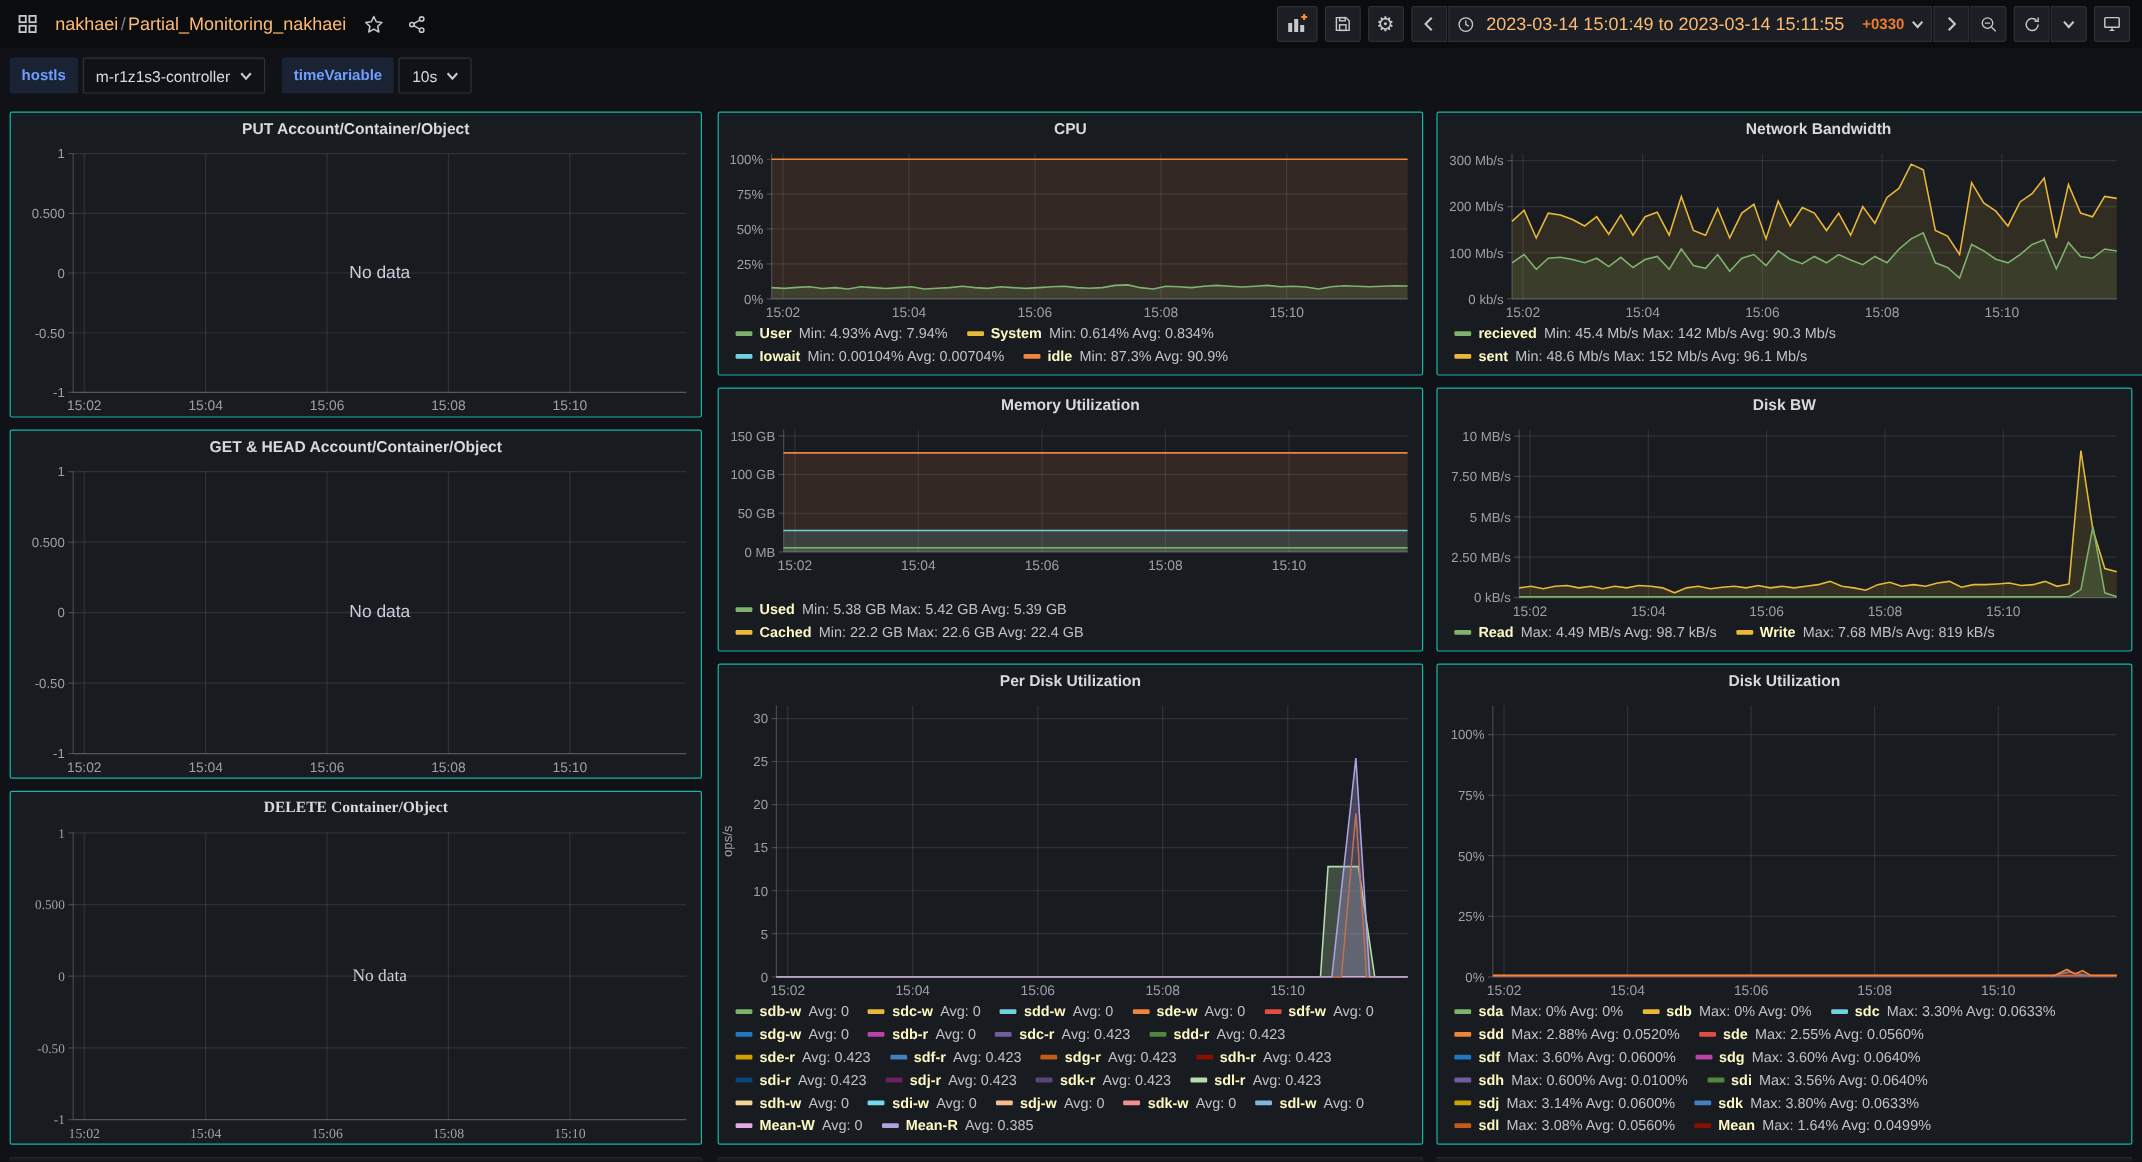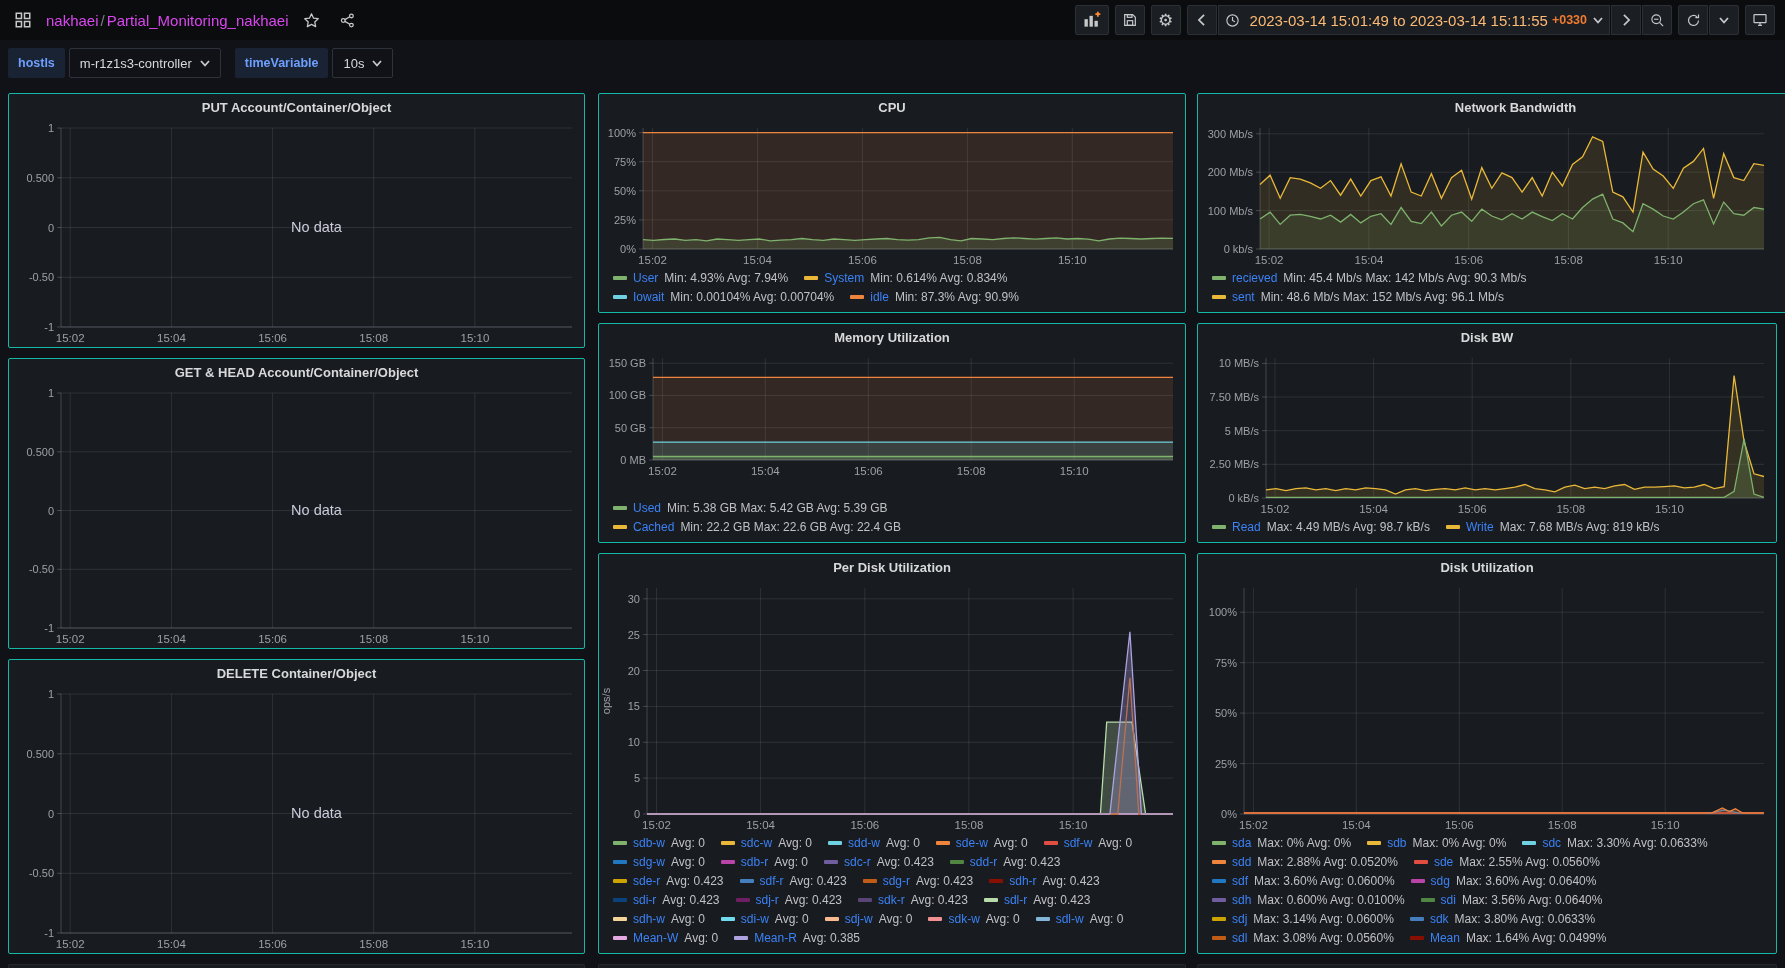--- a/index.html
+++ b/index.html
@@ -4,33 +4,33 @@
 <style>
   * { margin:0; padding:0; box-sizing:border-box; }
   html,body { width:1785px; height:968px; background:#111217; overflow:hidden;
     font-family:"Liberation Sans", sans-serif; }
   body { position:relative; color:#d8d9da; }
 
   
   .topnav { position:absolute; top:0; left:0; width:1785px; height:40px; background:#0b0c0e;
     display:flex; align-items:center; justify-content:space-between; padding:0 10px; }
   .nav-left { display:flex; align-items:center; gap:10px; }
-  .crumb { font-size:15px; color:#d946ef; }
+  .crumb { font-size:15px; color:#fdba74; }
   .crumb-sep { color:#7b7f87; font-size:15px; padding:0 2px; }
   .icon-btn { display:flex; align-items:center; justify-content:center; width:26px; height:26px;
     color:#c7c8ca; cursor:pointer; }
   .nav-right { display:flex; align-items:center; gap:6px; }
   .sq-btn { height:30px; min-width:30px; background:#1b1e23; border:1px solid #2c2f36; border-radius:2px;
     display:flex; align-items:center; justify-content:center; color:#c7c8ca; padding:0 6px; cursor:pointer; }
   .btn-group { display:flex; gap:1px; }
   .btn-group .sq-btn { border-radius:0; }
   .btn-group .sq-btn:first-child { border-radius:2px 0 0 2px; }
   .btn-group .sq-btn:last-child { border-radius:0 2px 2px 0; }
   .time-text { font-size:15px; color:#fdba74; white-space:nowrap; padding:0 4px; }
-  .tz { color:#ee7b30; font-weight:bold; margin-left:0; font-size:12.5px; }
+  .tz { color:#ee7b30; font-weight:bold; margin-left:11px; font-size:12.5px; }
   .gear-glyph { font-size:17px; line-height:1; }
 
   
   .submenu { position:absolute; top:48px; left:8px; display:flex; gap:14px; }
   .var-group { display:flex; gap:4px; }
   .var-label { height:30px; display:flex; align-items:center; padding:0 10px; background:#1a2333;
     color:#6e9fff; font-size:12.5px; font-weight:bold; border-radius:2px; }
   .var-value { height:30px; display:flex; align-items:center; gap:8px; padding:0 10px; background:#111217;
     border:1px solid #2e323c; color:#d8d9da; font-size:13px; border-radius:2px; cursor:pointer; }
 
@@ -38,26 +38,26 @@
   .panel { position:absolute; background:#181b1f; border:1px solid #14b8a6; border-radius:2px;
     display:flex; flex-direction:column; overflow:hidden; }
   .panel-title { height:26px; display:flex; align-items:center; justify-content:center;
     font-size:13px; font-weight:bold; color:#d8d9da; flex:none; cursor:pointer; }
   .chart { flex:1; min-height:0; position:relative; }
   .legend { flex:none; display:flex; flex-wrap:wrap; column-gap:16px; row-gap:5px;
     padding:2px 10px 8px 14px; font-size:12px; color:#c3c4c7; }
   .legend.block { flex-direction:column; }
   .leg-item { display:flex; align-items:center; gap:6px; white-space:nowrap; cursor:pointer; }
   .swatch { width:14px; height:4px; border-radius:1px; flex:none; }
-  .leg-name { color:#3b82f6; }
+  .leg-name { color:#fef9c3;font-weight:bold; }
   .leg-stats { color:#c0c1c5; }
 
   .p-put      { left:8px;    top:93px;  width:577px; height:255px; }
   .p-gethead  { left:8px;    top:358px; width:577px; height:291px; }
-  .p-delete   { left:8px;    top:659px; width:577px; height:295px; }
+  .p-delete   { left:8px;    top:659px; width:577px; height:295px;font-family:Liberation Serif, serif; }
   .p-cpu      { left:598px;  top:93px;  width:588px; height:220px; }
   .p-mem      { left:598px;  top:323px; width:588px; height:220px; }
   .p-perdisk  { left:598px;  top:553px; width:588px; height:401px; }
   .p-net      { left:1197px; top:93px;  width:637px; height:220px; }
   .p-diskbw   { left:1197px; top:323px; width:580px; height:220px; }
   .p-diskutil { left:1197px; top:553px; width:580px; height:401px; }
   .strip { position:absolute; top:964px; height:4px; background:#181b1f; border:1px solid #25272e; border-bottom:none; border-radius:2px 2px 0 0; }
   .s-l { left:8px; width:577px; } .s-m { left:598px; width:588px; } .s-r { left:1197px; width:580px; }
   svg { display:block; }
 </style>

